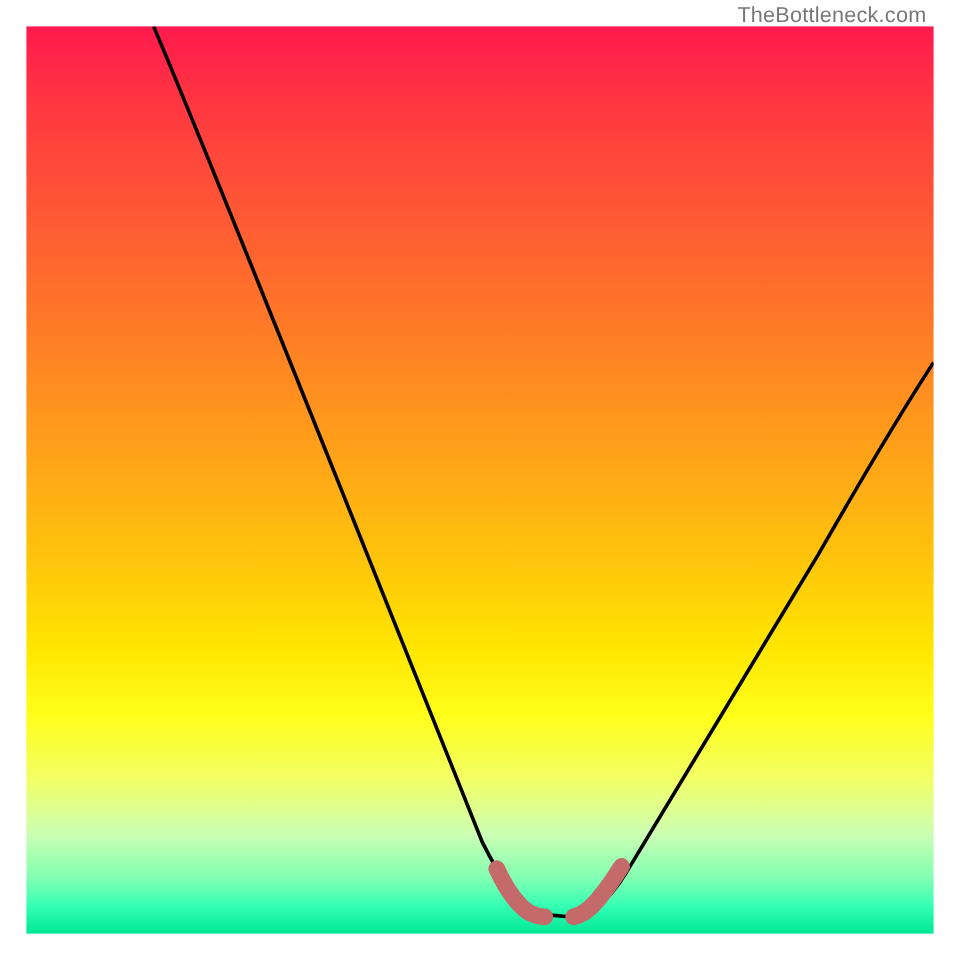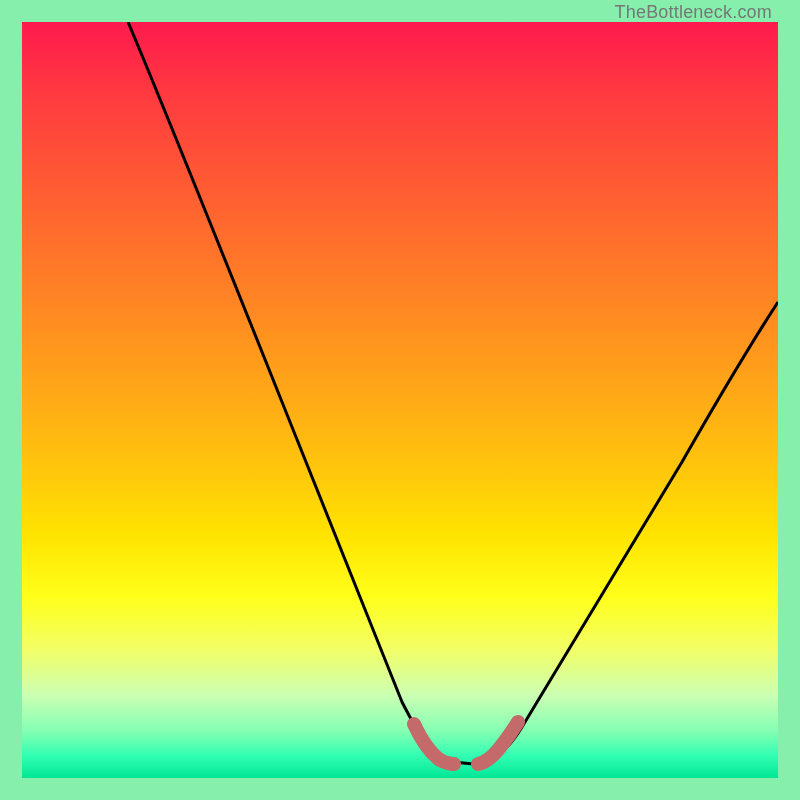--- a/index.html
+++ b/index.html
@@ -10,21 +10,21 @@
     background: #000;
     overflow: hidden;
     font-family: Arial, Helvetica, sans-serif;
   }
   .chart-frame {
     position: absolute;
     top: 0;
     left: 0;
     width: 800px;
     height: 800px;
-    background: #86efac;
+    background: #ffffff;
   }
   .plot-area {
     position: absolute;
     top: 22px;
     left: 22px;
     width: 756px;
     height: 756px;
     background: linear-gradient(to bottom,
       #ff1a4d 0%,
       #ff3b3f 10%,

